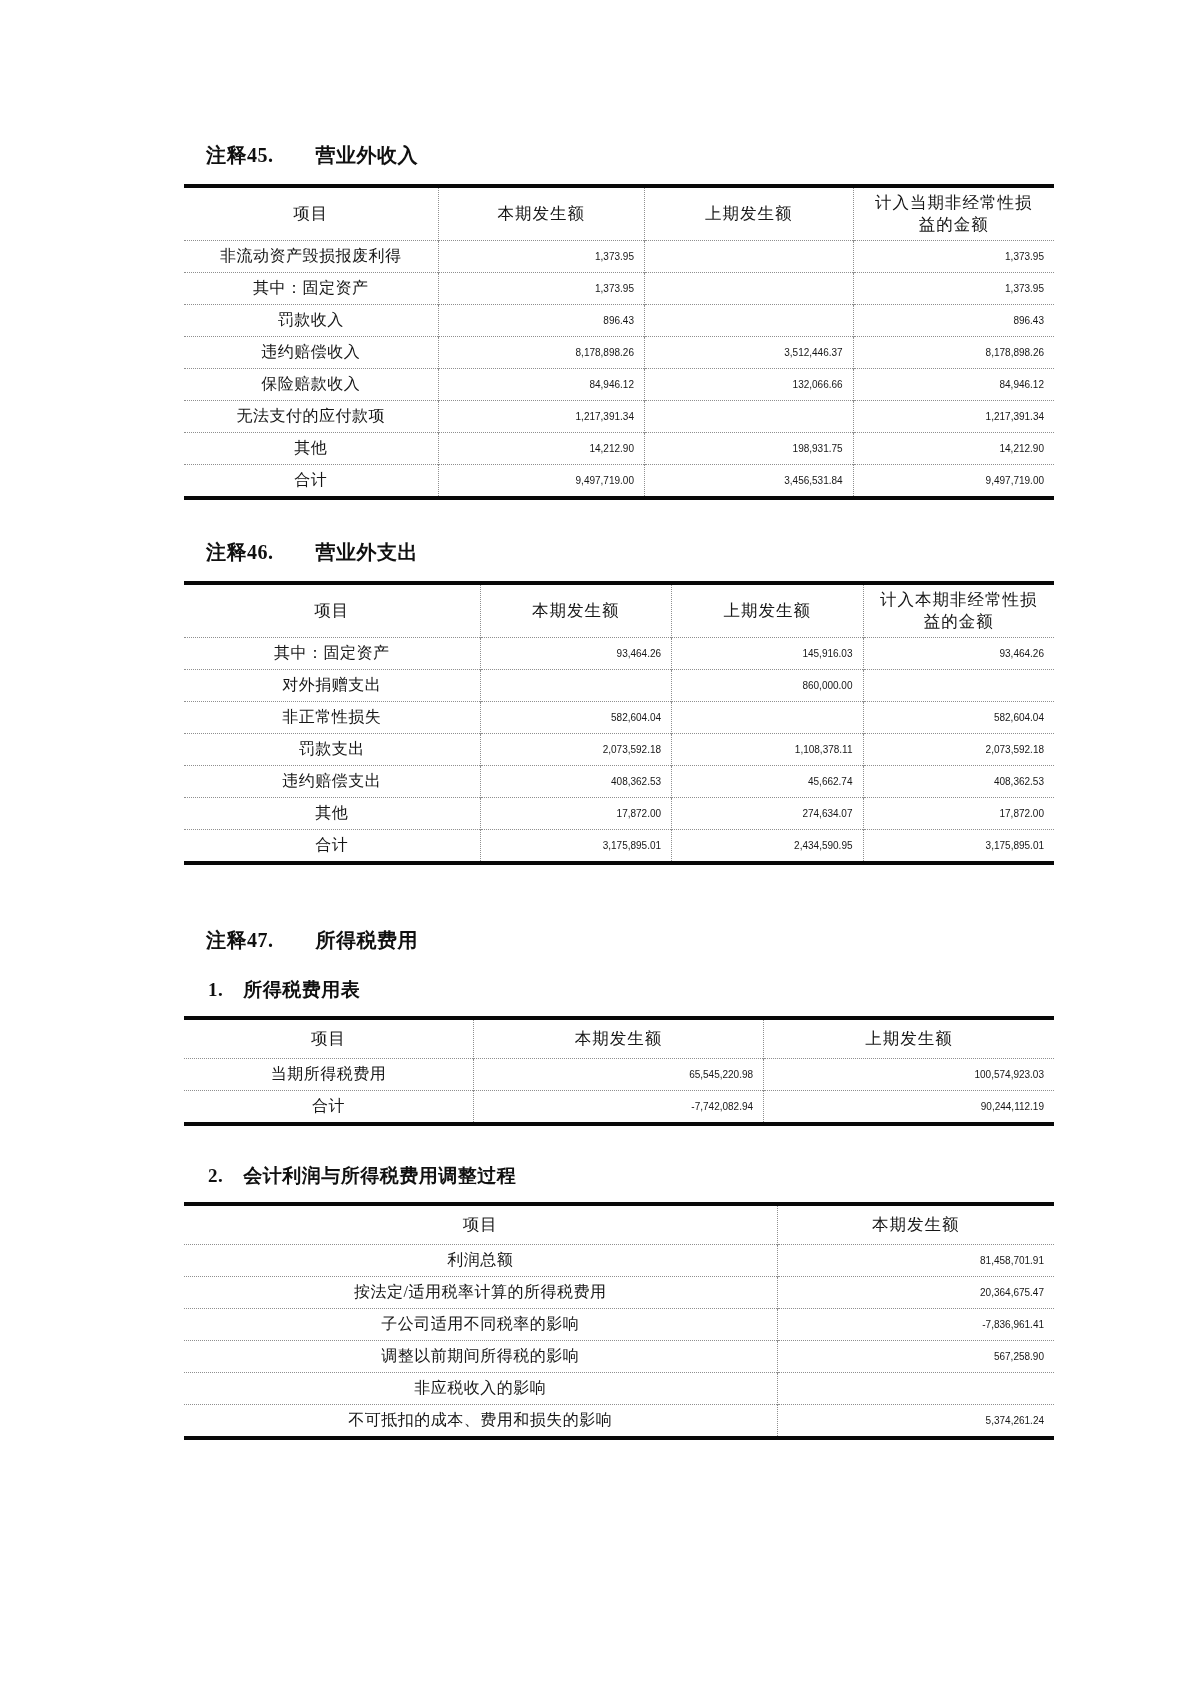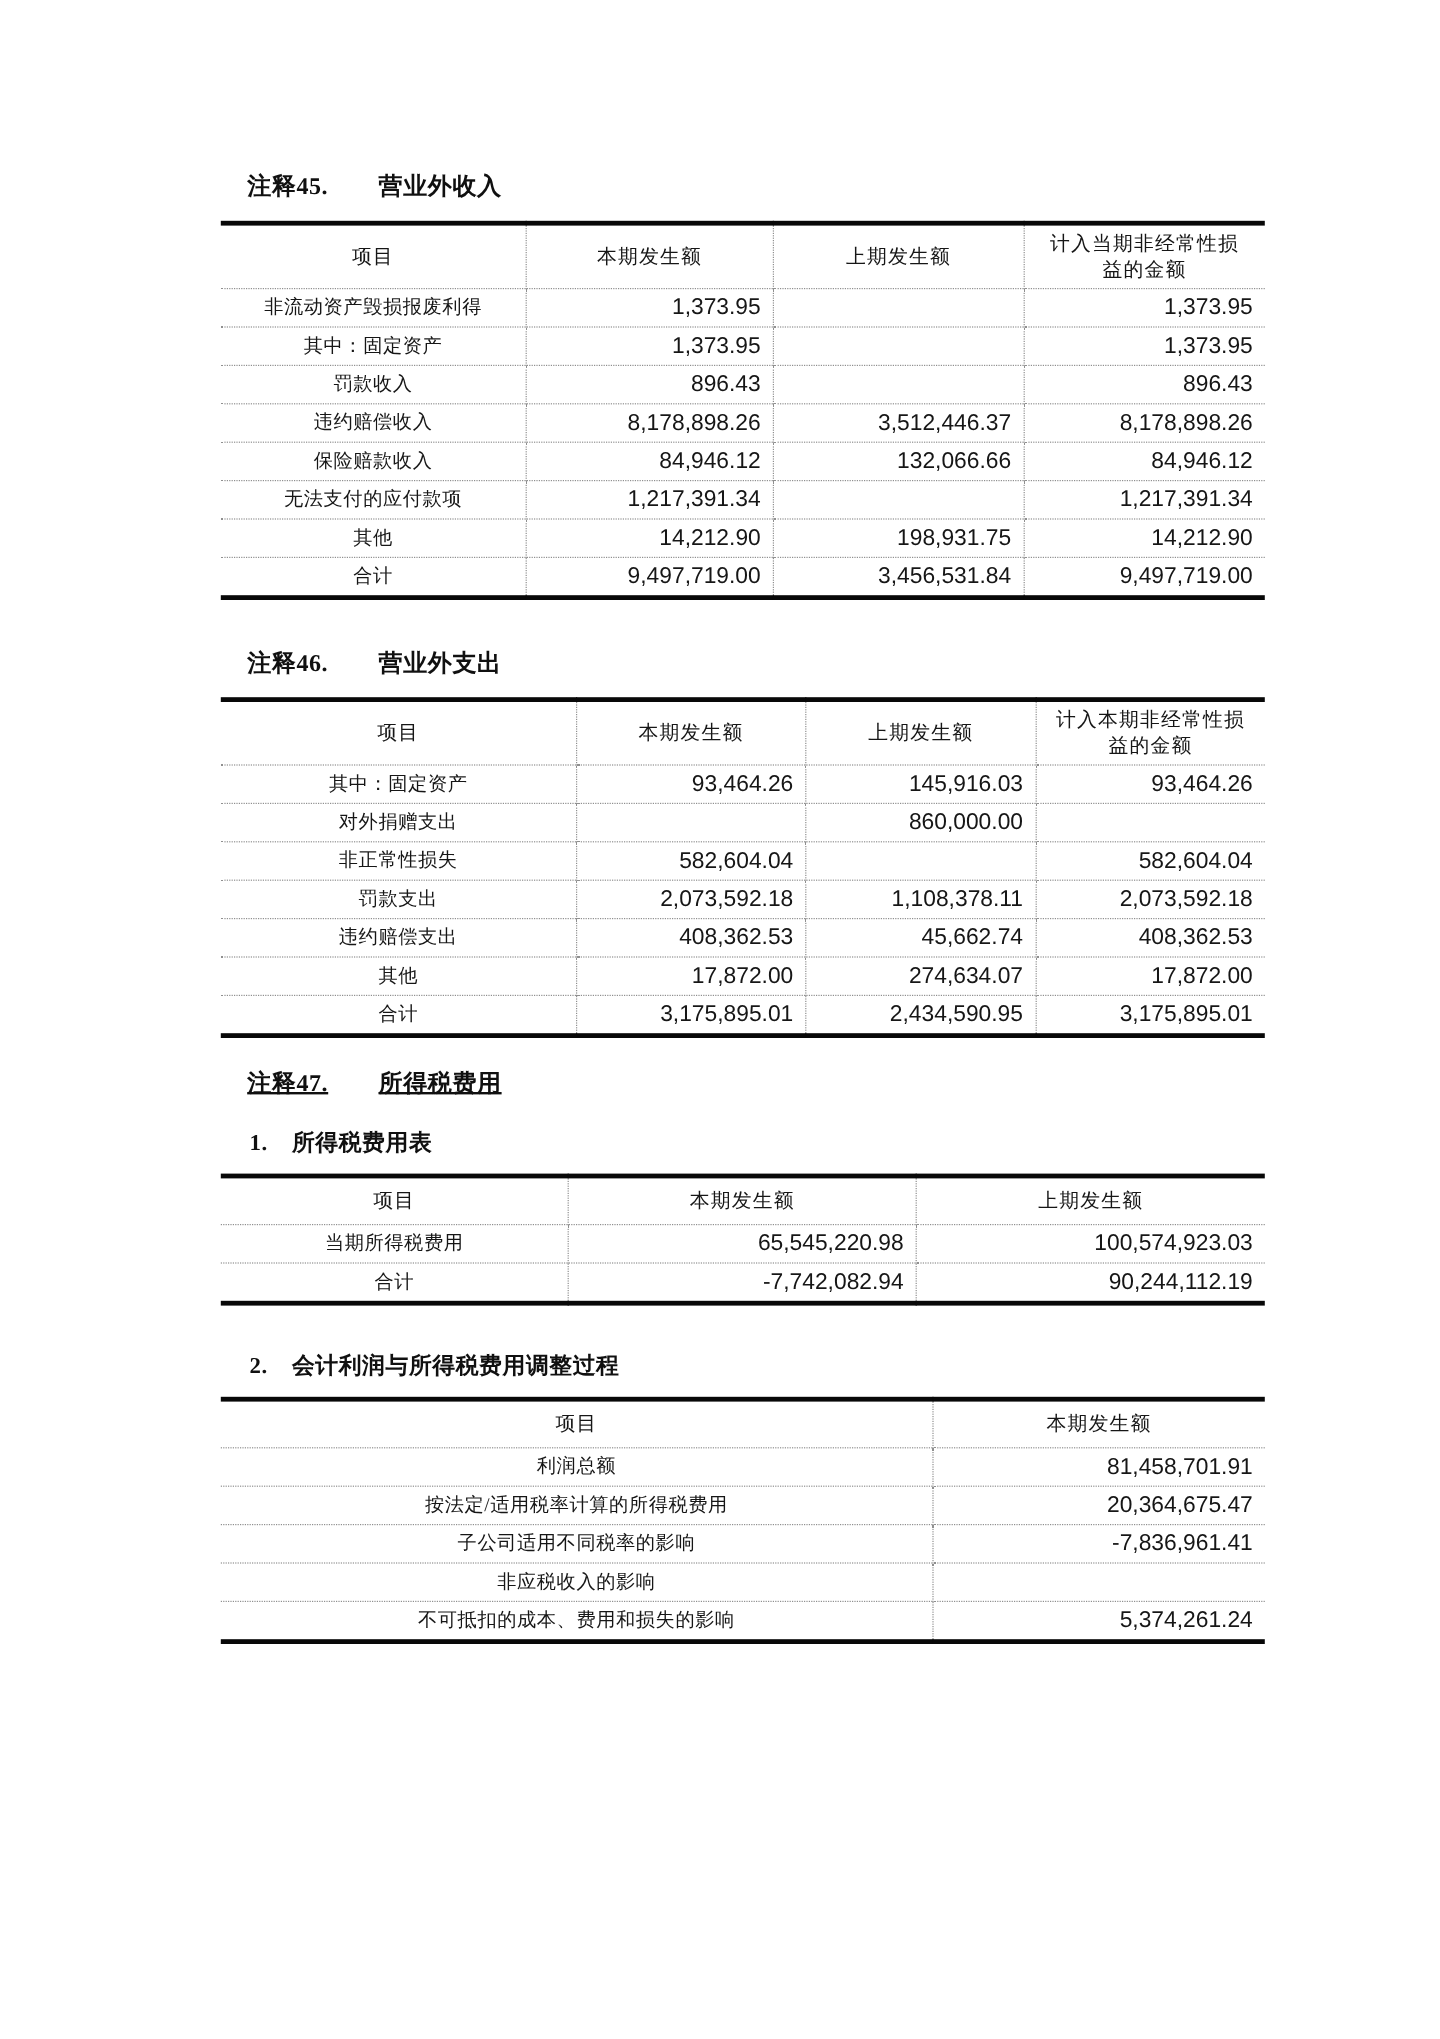--- a/index.html
+++ b/index.html
@@ -36,21 +36,21 @@
     display: flex;
     align-items: baseline;
     font-size: 19px;
     font-weight: bold;
     color: #101010;
     margin: 0 0 13px 24px;
     letter-spacing: 0.5px;
   }
   .sub-heading .sub-label { margin-right: 20px; }
   .mt-note46 { margin-top: 39px; }
-  .mt-note47 { margin-top: 24px; text-decoration: underline; }
+  .mt-note47 { margin-top: 62px; }
   .mt-sub1   { margin-top: 23px; }
   .mt-sub2   { margin-top: 37px; }
   
   table {
     width: 100%;
     border-collapse: collapse;
     table-layout: fixed;
     border-top: 4px solid #080808;
     border-bottom: 4px solid #080808;
     margin: 0;
@@ -77,21 +77,21 @@
   th:not(:first-child),
   td:not(:first-child) { border-left: 1px dotted #8f8f8f; }
   .cell-item {
     text-align: center;
     font-family: "Liberation Serif", "DejaVu Serif", serif;
     letter-spacing: 0.5px;
   }
   .cell-num {
     text-align: right;
     font-family: "Liberation Sans", "DejaVu Sans", sans-serif;
-    font-size: 19px;
+    font-size: 10px;
   }
   tr.total .cell-item { text-align: center; }
   
   .t-note45 th:nth-child(1) { width: 29.5%; }
   .t-note45 th:nth-child(2) { width: 23.6%; }
   .t-note45 th:nth-child(3) { width: 23.9%; }
   .t-note45 th:nth-child(4) { width: 23.0%; }
   .t-note46 th:nth-child(1) { width: 34.6%; }
   .t-note46 th:nth-child(2) { width: 21.8%; }
   .t-note46 th:nth-child(3) { width: 21.8%; }
@@ -282,20 +282,24 @@
         </tr>
         <tr>
           <td class="cell-item">按法定/适用税率计算的所得税费用</td>
           <td class="cell-num">20,364,675.47</td>
         </tr>
         <tr>
           <td class="cell-item">子公司适用不同税率的影响</td>
           <td class="cell-num">-7,836,961.41</td>
         </tr>
         <tr>
+          <td class="cell-item">调整以前期间所得税的影响</td>
+          <td class="cell-num">567,258.90</td>
+        </tr>
+        <tr>
           <td class="cell-item">非应税收入的影响</td>
           <td class="cell-num"></td>
         </tr>
         <tr>
           <td class="cell-item">不可抵扣的成本、费用和损失的影响</td>
           <td class="cell-num">5,374,261.24</td>
         </tr>
       </tbody>
     </table>
 

